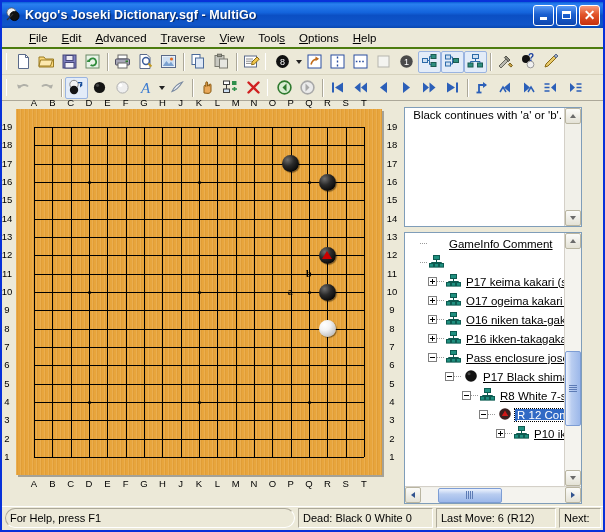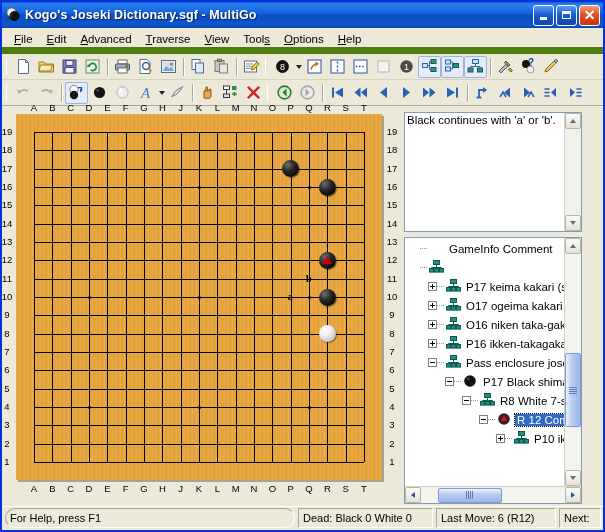--- a/index.html
+++ b/index.html
@@ -40,22 +40,22 @@
     box-sizing:border-box;position:relative;
   }
   .wbtn.min,.wbtn.max{background:linear-gradient(to bottom,#5b9bf5,#1a5fd0 45%,#0e46ae);}
   .wbtn.close{background:linear-gradient(to bottom,#f59a7a,#e2542a 45%,#c6300c);}
   .gl-min{width:7px;height:3px;background:#fff;margin-top:6px;}
   .gl-max{width:9px;height:8px;border:1.6px solid #fff;border-top-width:3px;box-sizing:border-box;}
   .gl-x{color:#fff;font-size:14px;font-weight:bold;line-height:12px;font-family:"Liberation Sans",sans-serif;}
   
   .menubar{
     height:19px;flex:0 0 19px;background:#ece9d8;
-    display:flex;align-items:flex-end;padding-left:5px;
-    border-bottom:7px solid #4d7c0f;
+    display:flex;align-items:center;padding-left:20px;
+    border-bottom:2px solid #4d7c0f;
   }
   .menu-item{
     padding:2px 7px;font-size:11.5px;color:#000;white-space:nowrap;
   }
   .menu-item u{text-decoration:underline;}
   
   .toolbar{
     height:25px;flex:0 0 25px;background:#ece9d8;
     display:flex;align-items:center;padding-left:2px;
     border-bottom:1px solid #d6d2bd;
@@ -89,20 +89,21 @@
     padding:2px 0 0 0;
   }
   .left-pane{
     flex:0 0 399px;width:399px;position:relative;background:#ece9d8;
     display:flex;align-items:flex-start;justify-content:flex-start;
   }
   .splitter{flex:0 0 3px;background:#ece9d8;}
   .right-pane{
     flex:1 1 auto;display:flex;flex-direction:column;min-width:0;
     padding-right:21px;
+    text-align:right;
   }
   
   .board-wrap{
     position:relative;margin:6px 0 0 14px;
   }
   .board-outer{
     position:relative;width:366px;height:366px;
     background:#e8a53c;
     box-shadow:2px 2px 0 rgba(0,0,0,.30);
   }
@@ -222,21 +223,21 @@
     width:8px;height:19px;flex:0 0 8px;
     background:linear-gradient(to right,transparent 0 0,transparent 100%);
     position:relative;
   }
   .tdash:before{
     content:"";position:absolute;top:9px;left:0;right:0;height:1px;
     background:repeating-linear-gradient(to right,#9a9a9a 0 1px,transparent 1px 2px);
   }
   .ticon{width:15px;height:15px;flex:0 0 15px;margin:0 3px 0 1px;position:relative;}
   .tlabel{
-    padding:0 2px;overflow:hidden;text-overflow:clip;
+    padding:0 2px;overflow:hidden;text-overflow:clip;text-decoration:underline;
   }
   .trow.sel .tlabel{
     background:#316ac5;color:#fff;outline:1px dotted #000;
   }
   
   .statusbar{
     flex:0 0 20px;height:20px;background:#ece9d8;
     display:flex;align-items:stretch;padding:1px 2px 2px 3px;gap:3px;
     border-top:1px solid #fff;
   }

